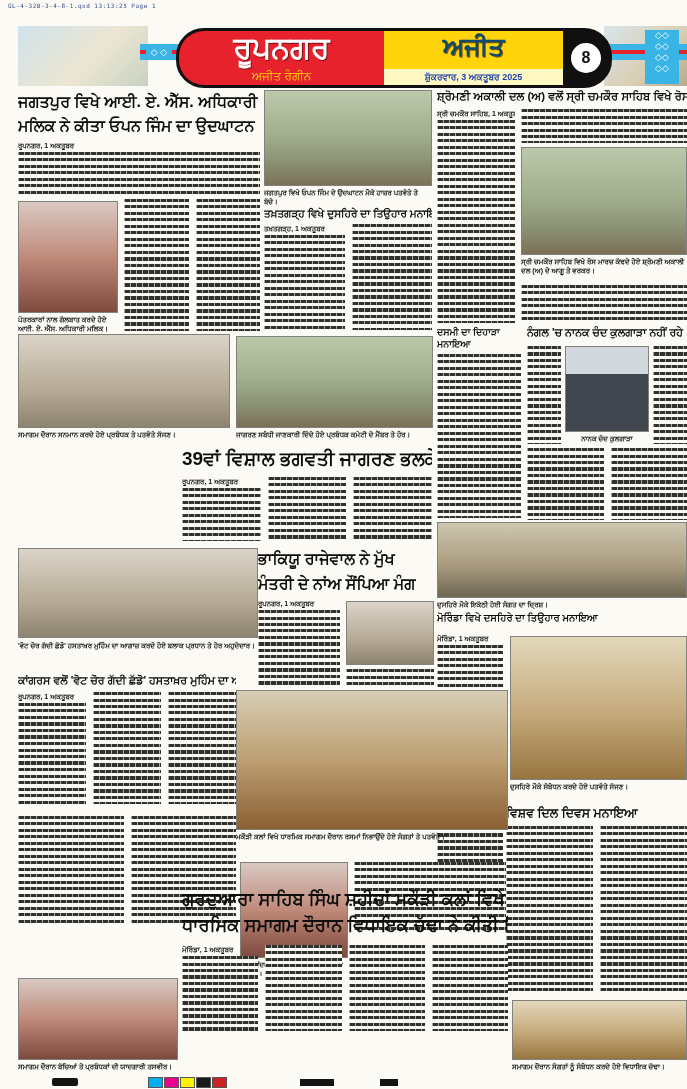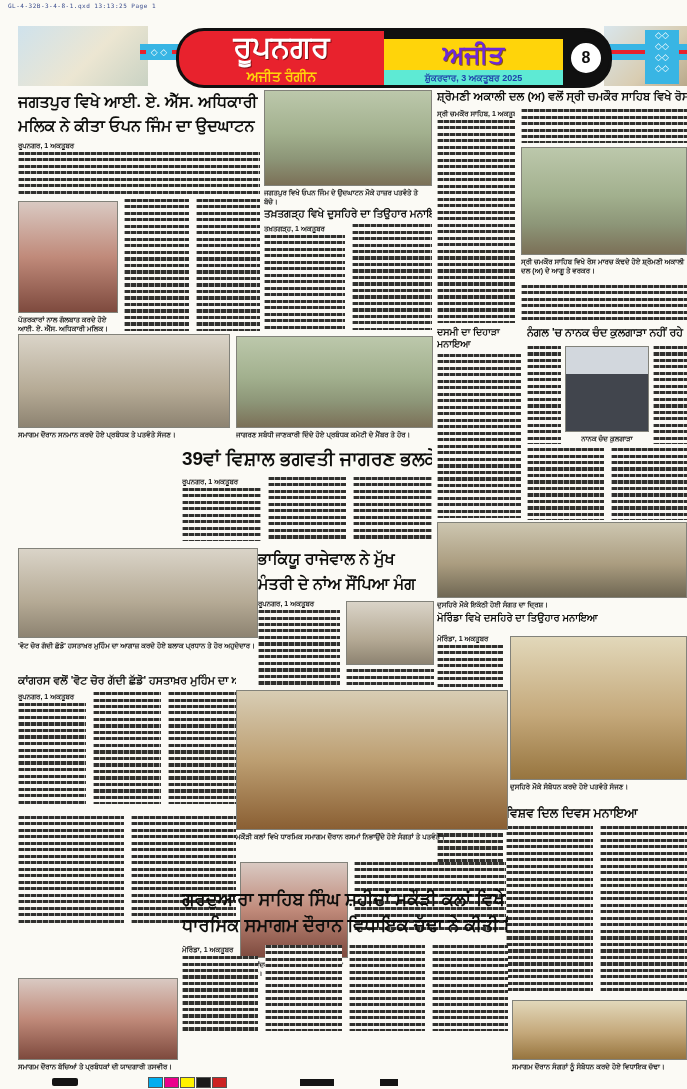--- a/index.html
+++ b/index.html
@@ -6,24 +6,24 @@
   body{font-family:"Liberation Sans","DejaVu Sans",sans-serif;}
   #paper{position:relative;width:687px;height:1089px;margin:0 auto;background:#fbfaf5;overflow:hidden;}
   .abs{position:absolute;}
   
   .slug{font-family:"DejaVu Sans Mono",monospace;font-size:6px;color:#3a4c8c;letter-spacing:.5px;}
   .strip{background:linear-gradient(#38b5e4 0 6px,#e8222d 6px 10px,#38b5e4 10px 16px);}
   .dpatch{background:#38b5e4;color:#fff;font-size:9px;line-height:11px;text-align:center;overflow:hidden;}
   .capsule{display:flex;border:3px solid #101010;border-radius:28px;overflow:hidden;background:#101010;z-index:3;}
   .cap-red{background:#e8222d;color:#fff;flex:0 0 205px;display:flex;flex-direction:column;align-items:center;justify-content:center;}
   .cap-red .big{font-size:30px;font-weight:bold;line-height:30px;text-shadow:1px 1px 0 #7c0d12;}
-  .cap-red .sub{font-size:14px;color:#ffd40a;font-weight:bold;margin-top:6px;}
+  .cap-red .sub{font-size:12px;color:#ffd40a;font-weight:normal;margin-top:6px;}
   .cap-yel{flex:1;display:flex;flex-direction:column;}
-  .cap-yel .big{background:#ffd40a;color:#6d28d9;font-size:25px;font-weight:bold;text-align:center;flex:1;line-height:31px;text-shadow:1px 1px 0 #8d5b00;margin-top:8px;}
-  .cap-yel .date{background:#5eead4;color:#1d3faa;font-size:9px;font-weight:bold;text-align:center;line-height:16px;}
+  .cap-yel .big{background:#ffd40a;color:#0c4a6e;font-size:25px;font-weight:bold;text-align:center;flex:1;line-height:31px;text-shadow:1px 1px 0 #8d5b00;}
+  .cap-yel .date{background:#fef9c3;color:#1d3faa;font-size:9px;font-weight:bold;text-align:center;line-height:16px;}
   .cap-end{flex:0 0 46px;background:#101010;display:flex;align-items:center;justify-content:center;}
   .pgc{width:30px;height:30px;border-radius:50%;background:#fff;border:3px solid #101010;color:#101010;font-size:16px;font-weight:bold;text-align:center;line-height:30px;}
   .ph-faded{background:linear-gradient(135deg,#cfe2ec,#ece6d2 55%,#c9d2c3);}
   .ph-fort{background:linear-gradient(135deg,#d9e6ec,#d9cdb2 60%,#b9a98b);}
   
   .hl{font-weight:bold;color:#0e0e0c;white-space:nowrap;overflow:hidden;}
   .hl-wrap{white-space:normal;}
   .sim{background-image:
     repeating-linear-gradient(to right, rgba(251,250,245,.6) 0 1px, transparent 1px 6px),
     repeating-linear-gradient(to bottom,#31312e 0 3px,#fbfaf5 3px 6.5px);}

